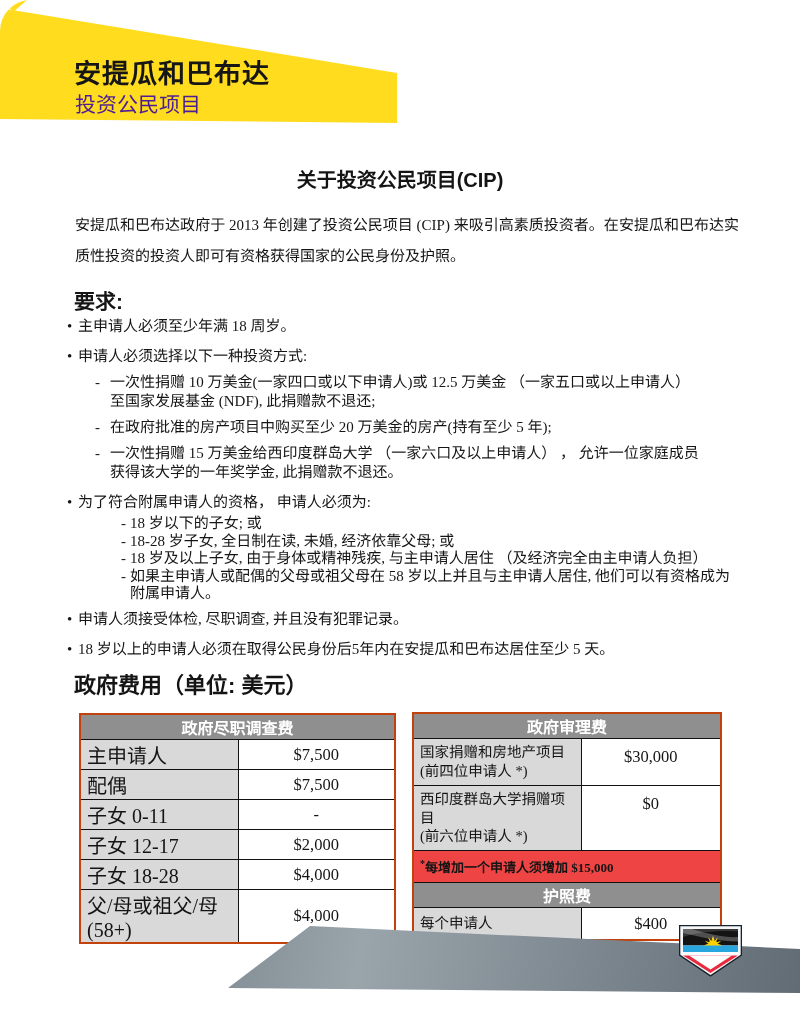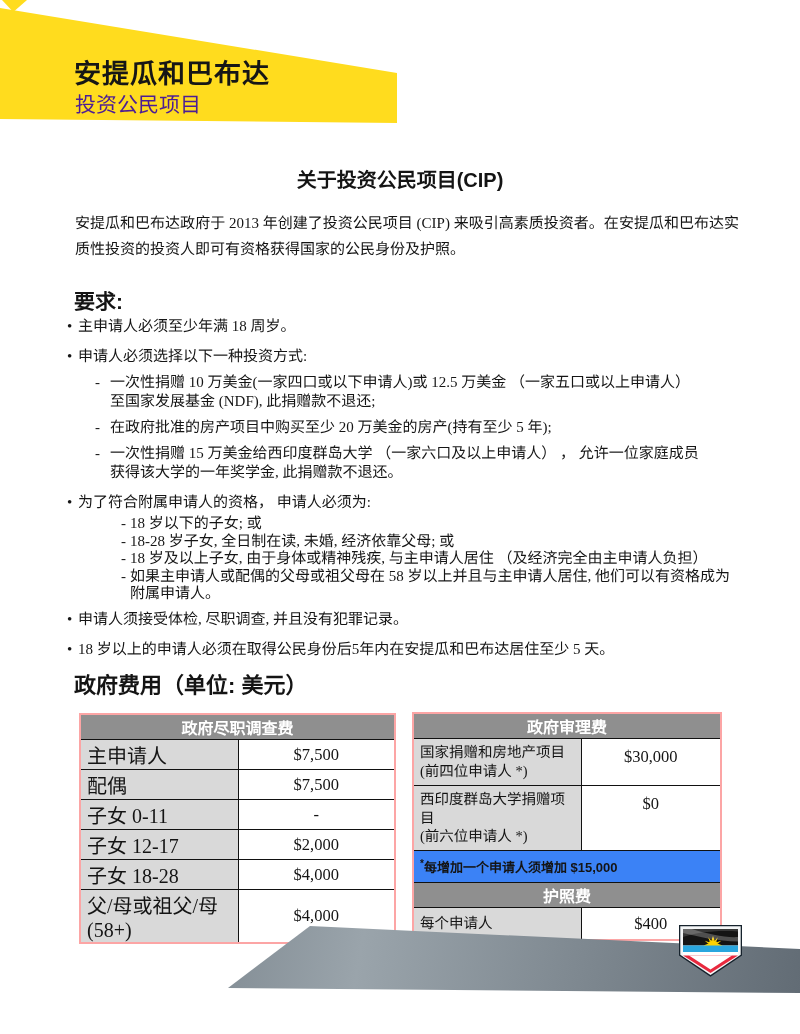--- a/index.html
+++ b/index.html
@@ -1,39 +1,39 @@
 <!DOCTYPE html>
 <html lang="zh-CN" style="--banner-yellow: #FFDC1E; --table-header-bg: #8F8F8F; --table-label-bg: #D9D9D9; --footer-band-dark: #5F6A73; --footer-band-light: #9AA4AB; --flag-black: #141414; --flag-yellow: #FFD200; --flag-blue: #2AA6DE; --flag-red: #E8293E;"><head>
 <meta charset="utf-8">
 <style>
   html,body{margin:0;padding:0;background:#ffffff;}
   :root{
     --f-sans:"Liberation Sans","DejaVu Sans",sans-serif;
     --f-serif:"Liberation Serif","DejaVu Serif",serif;
   }
   .page{position:relative;width:800px;height:1034px;background:#fff;overflow:hidden;
-        font-family:var(--f-serif);color:#141414;}
+        font-family:var(--f-serif);color:#141414;border-radius:31px;}
 
   
   .banner{position:absolute;left:0;top:0;width:400px;height:126px;
           background:var(--banner-yellow,#ffdc1e);
           clip-path:polygon(0 8px,397px 73px,397px 123px,0 119px);}
   .banner-notch{position:absolute;left:2px;top:0;width:25px;height:12px;
           background:var(--banner-yellow,#ffdc1e);
           clip-path:polygon(0 0,100% 0,45% 100%);}
   .banner-title{position:absolute;left:74px;top:52px;font-family:var(--f-sans);
           font-size:27px;font-weight:800;letter-spacing:1px;color:#161616;}
   .banner-subtitle{position:absolute;left:75px;top:88px;font-family:var(--f-sans);
           font-size:21px;font-weight:500;color:#4c1d95;}
 
   
   .about-h{position:absolute;left:0;top:164px;width:800px;text-align:center;
           font-family:var(--f-sans);font-size:20px;font-weight:800;}
   .about-p{position:absolute;left:75px;top:210px;width:664px;
-          font-size:15px;line-height:26px;text-align:justify;}
+          font-size:15px;line-height:31px;text-align:justify;}
 
   
   .req-h{position:absolute;left:74px;top:285px;font-family:var(--f-sans);
           font-size:21px;font-weight:800;}
   .req-list{position:absolute;left:60px;top:317px;width:692px;}
   .req{position:relative;font-size:15px;color:#151515;}
   .lv1{padding-left:18px;line-height:19px;}
   .lv1>.mk{position:absolute;left:7px;}
   .lv2{padding-left:50px;line-height:19px;}
   .lv2>.mk{position:absolute;left:35px;}
@@ -41,34 +41,34 @@
   .lv3>.mk{position:absolute;left:61px;}
   .gxs{margin-top:3px;}
   .gs{margin-top:7px;}
   .gm{margin-top:11px;}
 
   
   .fees-h{position:absolute;left:74px;top:667px;font-family:var(--f-sans);
           font-size:22px;font-weight:800;}
 
   table.fee{border-collapse:collapse;table-layout:fixed;position:absolute;
-          font-family:var(--f-serif);border:2px solid #fca5a5;}
+          font-family:var(--f-serif);border:2px solid #c2410c;}
   table.fee th{background:var(--table-header-bg,#8f8f8f);color:#fff;
           font-family:var(--f-sans);font-weight:700;font-size:16px;
           height:21px;border:1px solid #111;padding:0;text-align:center;}
   table.fee td{border:1px solid #111;overflow:hidden;}
   td.lab{background:var(--table-label-bg,#d9d9d9);font-size:20px;padding:0 2px 0 6px;}
   td.val{background:#fff;text-align:center;font-size:16.5px;}
   .t-left{left:79px;top:713px;width:315px;}
   .t-left td{height:20px;}
   .t-right{left:412px;top:712px;width:308px;}
   .t-right td.lab{font-size:14.5px;line-height:1.3;padding:4px 2px 4px 6px;margin-left:45px;}
   .t-right .tall{height:42px;}
   .t-right td.vtop{vertical-align:top;padding-top:8px;}
-  .t-right .note td{background:#3b82f6;font-family:Liberation Sans, sans-serif;font-weight:700;
+  .t-right .note td{background:#ef4444;font-family:Liberation Serif, serif;font-weight:700;
           font-size:13px;padding:6px 4px 6px 6px;height:16px;}
   .t-right .note sup{font-size:10px;}
   .t-right .last td{height:23px;}
 
   
   .footer-band{position:absolute;left:0;top:920px;width:800px;height:74px;
           clip-path:polygon(310px 6px,800px 29px,800px 73px,228px 68px);
           background:linear-gradient(100deg,#5f6a73 0%,#9aa4ab 45%,#626c75 100%);}
   .flag-badge{position:absolute;left:678px;top:924px;width:65px;height:54px;}
 </style>

